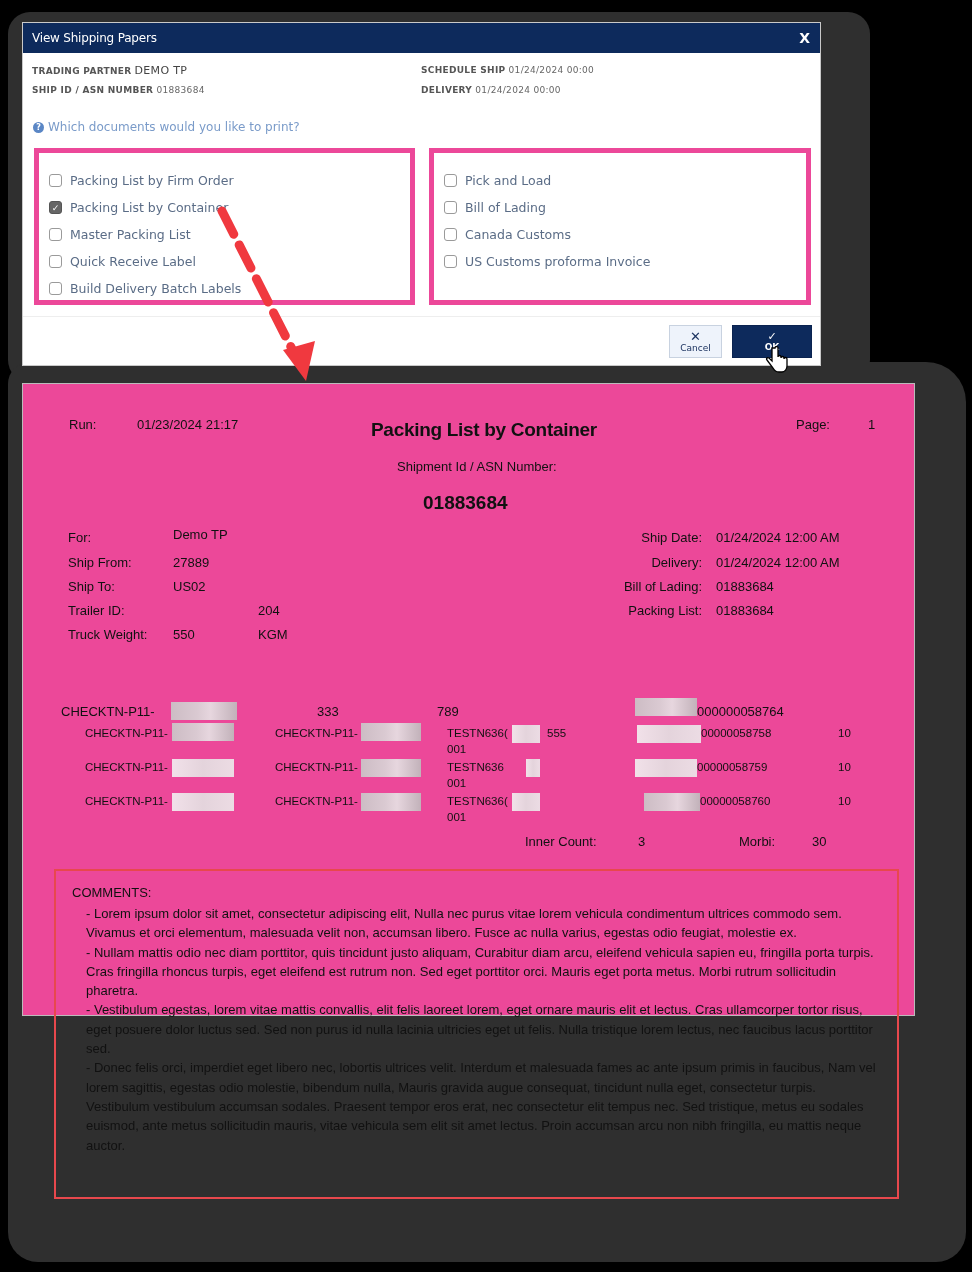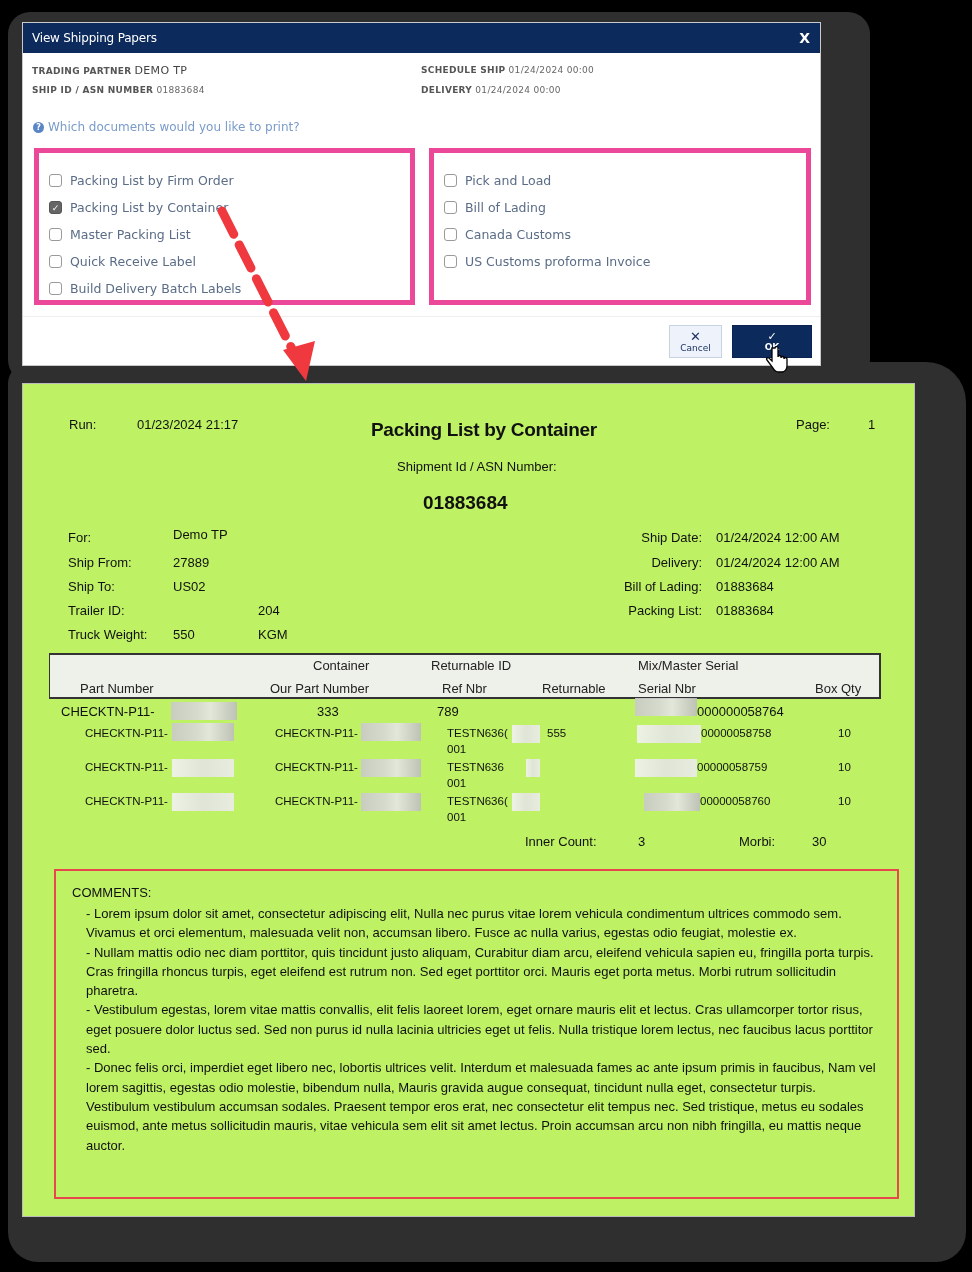--- a/index.html
+++ b/index.html
@@ -65,22 +65,22 @@
       position: absolute; left: 709px; top: 302px; width: 80px; height: 33px;
       background: #0d2a5c; border: 1px solid #0a2350; color: #fff;
       display: flex; flex-direction: column; align-items: center; justify-content: center;
       font-size: 9px; font-weight: bold; line-height: 10px; cursor: pointer;
     }
     .btn-ok .chk { font-size: 11px; line-height: 11px; }
     .hand-cursor { position: absolute; left: 765px; top: 346px; width: 24px; height: 30px; }
 
     
     .report {
-      position: absolute; left: 22px; top: 383px; width: 893px; height: 834px;
-      background: #bef264; border: 1px solid #bbb; color: #111;
+      position: absolute; left: 22px; top: 383px; width: 893px; height: 633px;
+      background: #ec4899; border: 1px solid #bbb; color: #111;
     }
     .r-abs { position: absolute; font-size: 13px; }
     .r-title { font-size: 19px; font-weight: bold; letter-spacing: -0.3px; }
     .r-asn { font-size: 19px; font-weight: bold; }
     .table-header {
       position: absolute; left: 26px; top: 269px; width: 832px; height: 46px;
       background: #eef1ea; border: 2px solid #333; border-left-width: 1px; border-right-width: 2px;
     }
     .th { position: absolute; font-size: 13px; color: #222; }
     .td { position: absolute; font-size: 13px; color: #111; }
@@ -208,31 +208,20 @@
 
   <span class="r-abs" style="right:212px; top:146px; text-align:right;">Ship Date:</span>
   <span class="r-abs" style="left:693px; top:146px;">01/24/2024 12:00 AM</span>
   <span class="r-abs" style="right:212px; top:171px;">Delivery:</span>
   <span class="r-abs" style="left:693px; top:171px;">01/24/2024 12:00 AM</span>
   <span class="r-abs" style="right:212px; top:195px;">Bill of Lading:</span>
   <span class="r-abs" style="left:693px; top:195px;">01883684</span>
   <span class="r-abs" style="right:212px; top:219px;">Packing List:</span>
   <span class="r-abs" style="left:693px; top:219px;">01883684</span>
 
-  <div class="table-header">
-    <span class="th" style="left:263px; top:3px;">Container</span>
-    <span class="th" style="left:381px; top:3px;">Returnable ID</span>
-    <span class="th" style="left:588px; top:3px;">Mix/Master Serial</span>
-    <span class="th" style="left:30px; top:26px;">Part Number</span>
-    <span class="th" style="left:220px; top:26px;">Our Part Number</span>
-    <span class="th" style="left:392px; top:26px;">Ref Nbr</span>
-    <span class="th" style="left:492px; top:26px;">Returnable</span>
-    <span class="th" style="left:588px; top:26px;">Serial Nbr</span>
-    <span class="th" style="left:765px; top:26px;">Box Qty</span>
-  </div>
 
   <div>
     <span class="td" style="left:38px; top:320px;">CHECKTN-P11-</span>
     <div class="blur" style="left:148px; top:318px; width:66px;"></div>
     <span class="td" style="left:294px; top:320px;">333</span>
     <span class="td" style="left:414px; top:320px;">789</span>
     <div class="blur" style="left:612px; top:314px; width:62px;"></div>
     <span class="td" style="left:674px; top:320px;">000000058764</span>
   </div>
 

